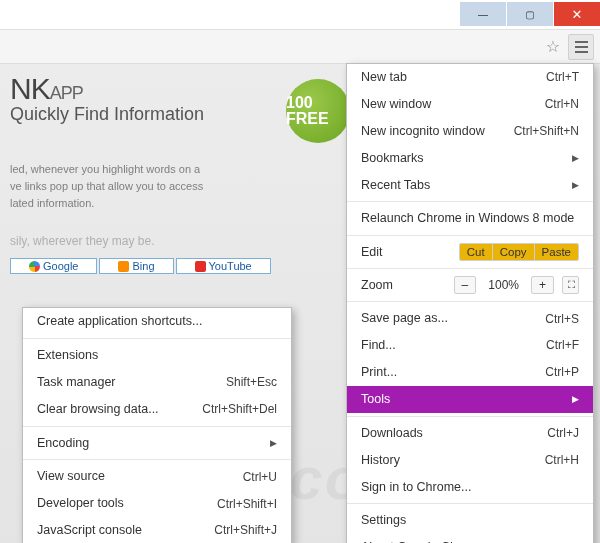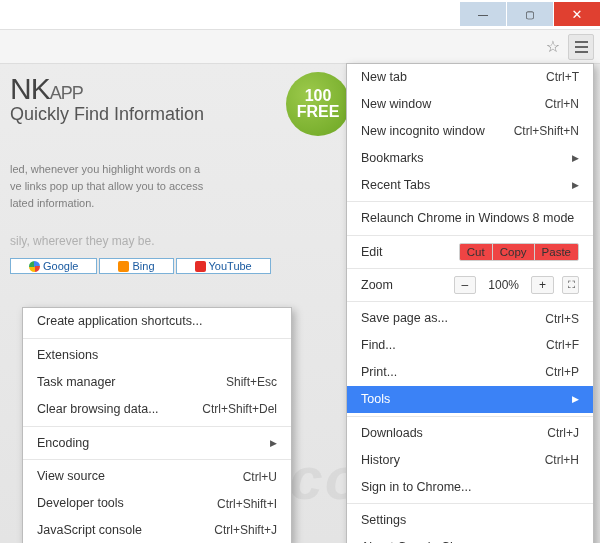--- a/index.html
+++ b/index.html
@@ -13,45 +13,45 @@
 
 .toolbar { height: 34px; background: #f5f5f5; border-bottom: 1px solid #ddd; display: flex; align-items: center; justify-content: flex-end; padding-right: 6px; gap: 8px; }
 .star { color: #888; font-size: 16px; }
 .burger { width: 26px; height: 26px; background: #e8e8e8; border: 1px solid #d0d0d0; border-radius: 2px; display: flex; flex-direction: column; align-items: center; justify-content: center; gap: 3px; }
 .burger div { width: 13px; height: 2px; background: #666; }
 
 .page { position: absolute; top: 64px; left: 0; right: 0; bottom: 0; background: linear-gradient(#ececec, #e4e4e4); padding: 8px 10px; color: #555; }
 .hero-title { font-size: 30px; font-weight: 300; color: #444; letter-spacing: -1px; }
 .hero-title .app { font-size: 18px; font-weight: 400; color: #666; }
 .hero-sub { font-size: 18px; color: #555; margin-top: -2px; font-weight: 300; }
-.badge { position: absolute; right: 250px; top: 8px; width: 64px; height: 64px; border-radius: 50%; background: radial-gradient(circle at 35% 35%, #9cc94b, #6ba522); color: #fff; display: flex; flex-direction: column; align-items: center; justify-content: center; font-weight: bold; line-height: 1; }
+.badge { position: absolute; right: 250px; top: 15px; width: 64px; height: 64px; border-radius: 50%; background: radial-gradient(circle at 35% 35%, #9cc94b, #6ba522); color: #fff; display: flex; flex-direction: column; justify-content: center; font-weight: bold; line-height: 1; }
 .badge .n { font-size: 16px; } .badge .f { font-size: 16px; }
 .desc { margin-top: 36px; font-size: 11px; color: #7f7f7f; line-height: 1.55; max-width: 310px; }
 .faint { margin-top: 22px; font-size: 12px; color: #b0b0b0; }
 .searchrow { margin-top: 10px; display: flex; gap: 2px; }
 .sbtn { border: 1px solid #7bb1d8; padding: 1px 18px; font-size: 11px; color: #1a5aa0; background: #fff; display: flex; align-items: center; gap: 3px; }
 .sbtn .ic { width: 11px; height: 11px; display: inline-block; }
 .ic-g { background: conic-gradient(#4285f4 0 25%, #ea4335 0 50%, #fbbc05 0 75%, #34a853 0); border-radius: 50%; }
 .ic-b { background: #fb8c00; border-radius: 2px; }
 .ic-y { background: #e52d27; border-radius: 2px; }
 
 .menu { position: absolute; background: #fff; border: 1px solid #bcbcbc; box-shadow: 3px 3px 8px rgba(0,0,0,.25); font-size: 12.5px; color: #333; }
 .menu.main { top: 63px; right: 6px; width: 248px; }
 .menu.sub { top: 307px; left: 22px; width: 270px; }
 .mi { display: flex; align-items: center; justify-content: space-between; padding: 5px 14px; cursor: default; line-height: 1.35; }
 .mi .lbl {}
 .mi .sc { color: #404040; font-size: 12px; }
 .mi .arrow { color: #555; font-size: 9px; }
-.mi.sel { background: #3b82f6; color: #fff; }
+.mi.sel { background: #a21caf; color: #fff; }
 .mi.sel .arrow { color: #fff; }
 .sep { height: 1px; background: #e6e6e6; margin: 3px 0; }
 .editrow { display: flex; align-items: center; padding: 4px 14px; gap: 8px; }
 .editrow .lbl { flex: 1; }
 .editseg { display: flex; border: 1px solid #cfcfcf; border-radius: 2px; overflow: hidden; }
-.editseg span { padding: 2px 7px; font-size: 11.5px; border-left: 1px solid #cfcfcf; background: #ef4444; }
+.editseg span { padding: 2px 7px; font-size: 11.5px; border-left: 1px solid #cfcfcf; background: #eab308; }
 .editseg span:first-child { border-left: none; }
 .zoomrow { display: flex; align-items: center; padding: 4px 14px; gap: 8px; }
 .zoomrow .lbl { flex: 1; }
 .zbtn { border: 1px solid #cfcfcf; background: #f7f7f7; padding: 1px 7px; font-size: 12px; border-radius: 2px; }
 .zval { font-size: 12px; padding: 0 4px; }
 .fs { border: 1px solid #cfcfcf; background: #f7f7f7; padding: 2px 5px; font-size: 10px; border-radius: 2px; letter-spacing: -2px; }
 
 .watermark { position: absolute; bottom: 30px; left: 50%; transform: translateX(-50%); font-size: 60px; font-weight: 800; color: rgba(0,0,0,.05); font-style: italic; letter-spacing: 2px; pointer-events: none; z-index: 0; }
 </style>
 </head>

